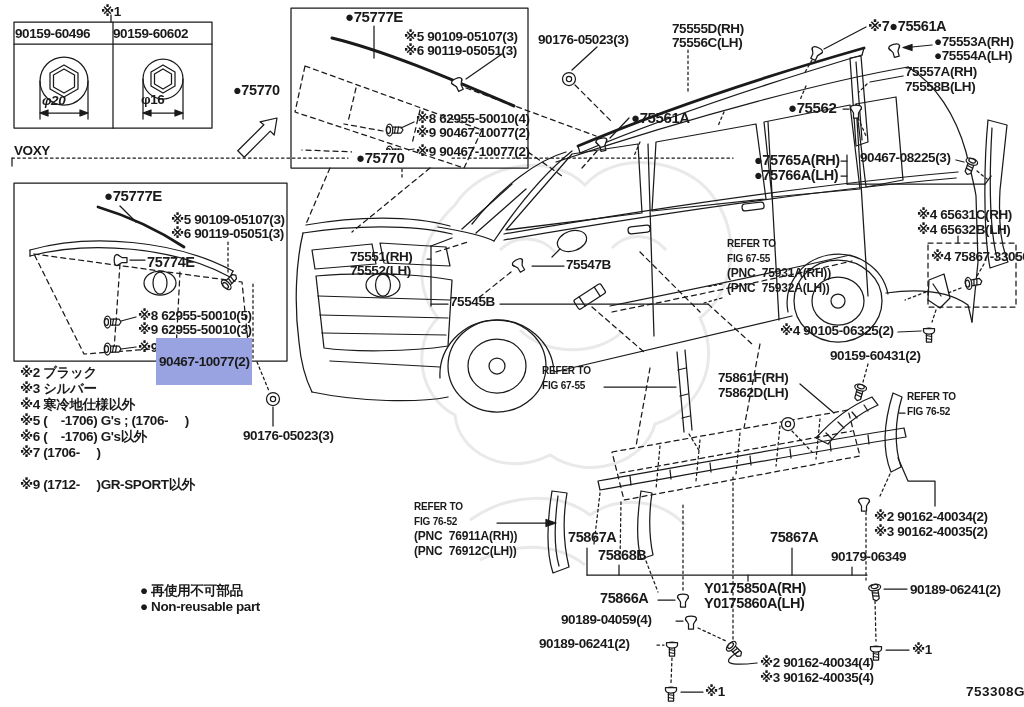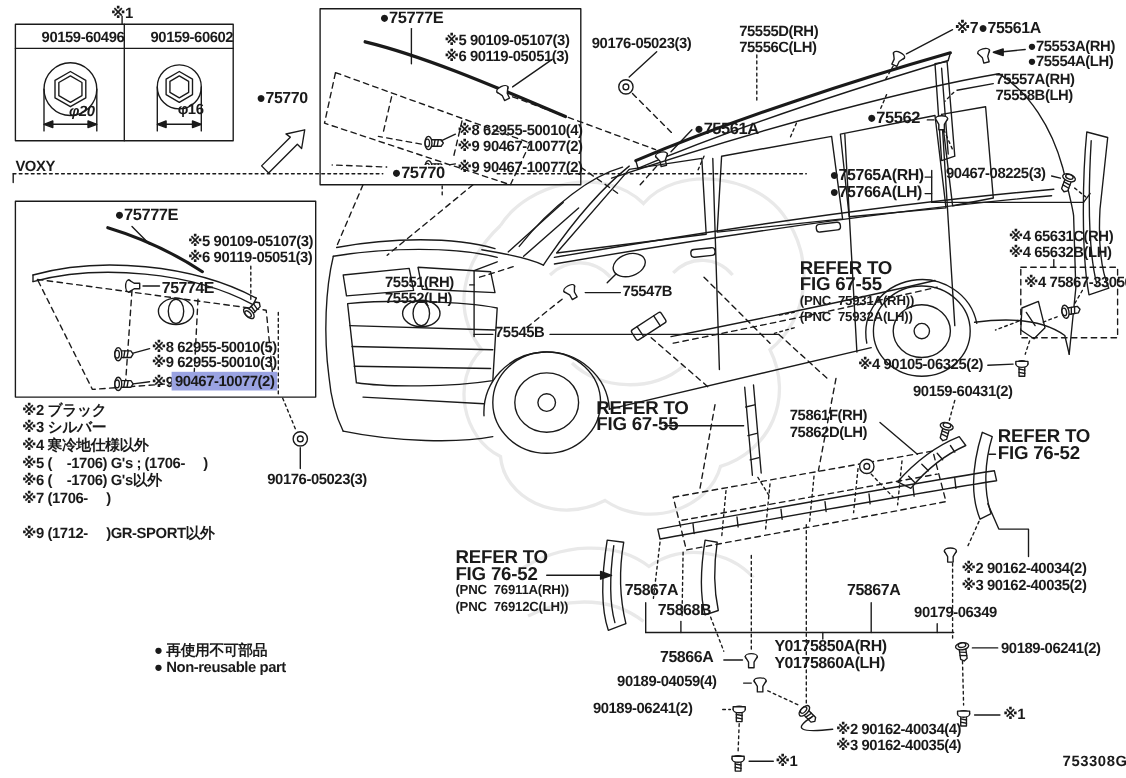--- a/index.html
+++ b/index.html
@@ -4,25 +4,25 @@
 <style>
   *{margin:0;padding:0;box-sizing:border-box}
   body{background:#fff}
   .stage{position:relative;width:1024px;height:707px;background:#fff;overflow:hidden;
          font-family:"Liberation Sans","DejaVu Sans",sans-serif;color:var(--line,#1a1a1a)}
   .stage svg{position:absolute;left:0;top:0}
   .lbl{position:absolute;font-weight:bold;font-size:13.5px;line-height:15px;
        letter-spacing:-0.4px;white-space:pre;color:var(--line,#1a1a1a)}
   .big{font-size:15px;line-height:16px}
   .md{font-size:14.5px;line-height:16px}
-  .ctr{text-align:right}
+  .ctr{text-align:left}
   .onln{background:#fff;padding:0 4px}
-  .refer-title{font-size:17px;line-height:15px;letter-spacing:-0.2px}
+  .refer-title{font-size:10px;line-height:15px;letter-spacing:-0.2px}
   .refer-pnc{font-size:12px;line-height:14.5px;letter-spacing:-0.2px}
-  .hl{background:var(--hl,#9aa3e2);padding:1px 3px}
+  .hl{background:var(--hl,#9aa3e2);padding:16px 3px}
   .code{letter-spacing:.5px}
   .ink{stroke:var(--line,#1a1a1a)}
   svg .d{stroke-dasharray:5 4}
   svg .d2{stroke-dasharray:2.5 3}
   svg .wmk{stroke:var(--wm,#e9e9e9)}
 </style>
 </head>
 <body>
 
 <div class="stage">

